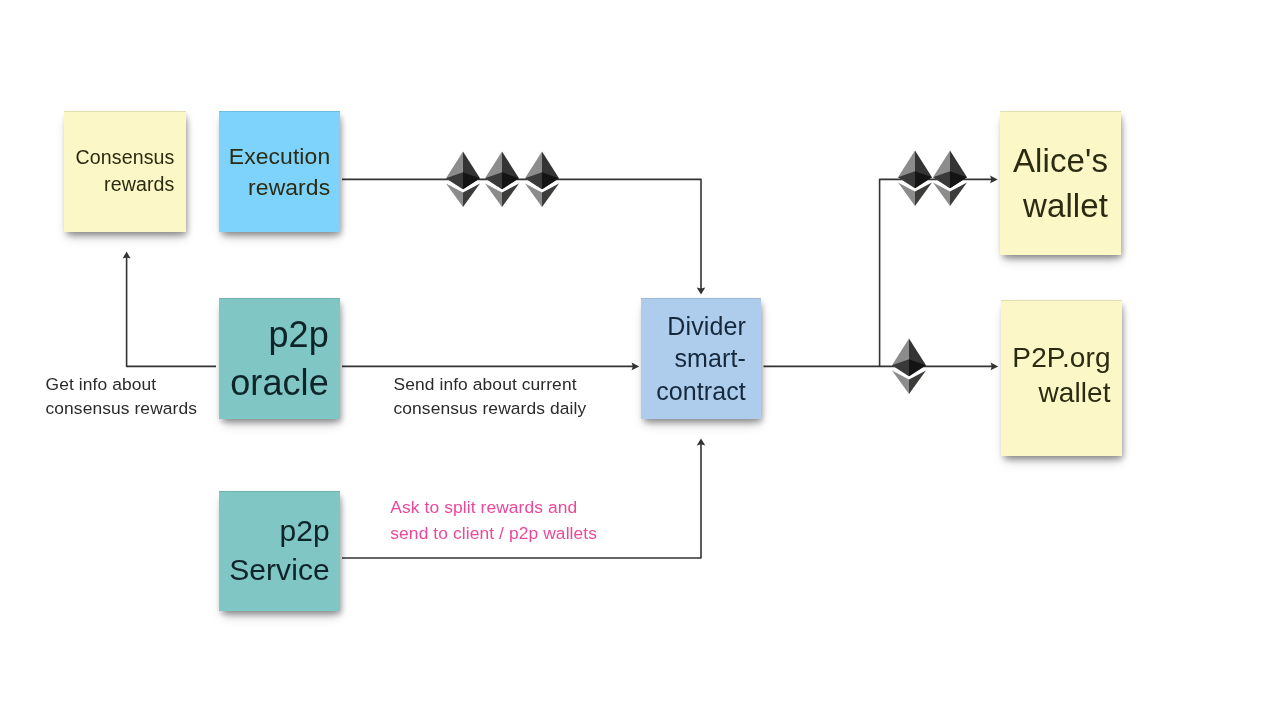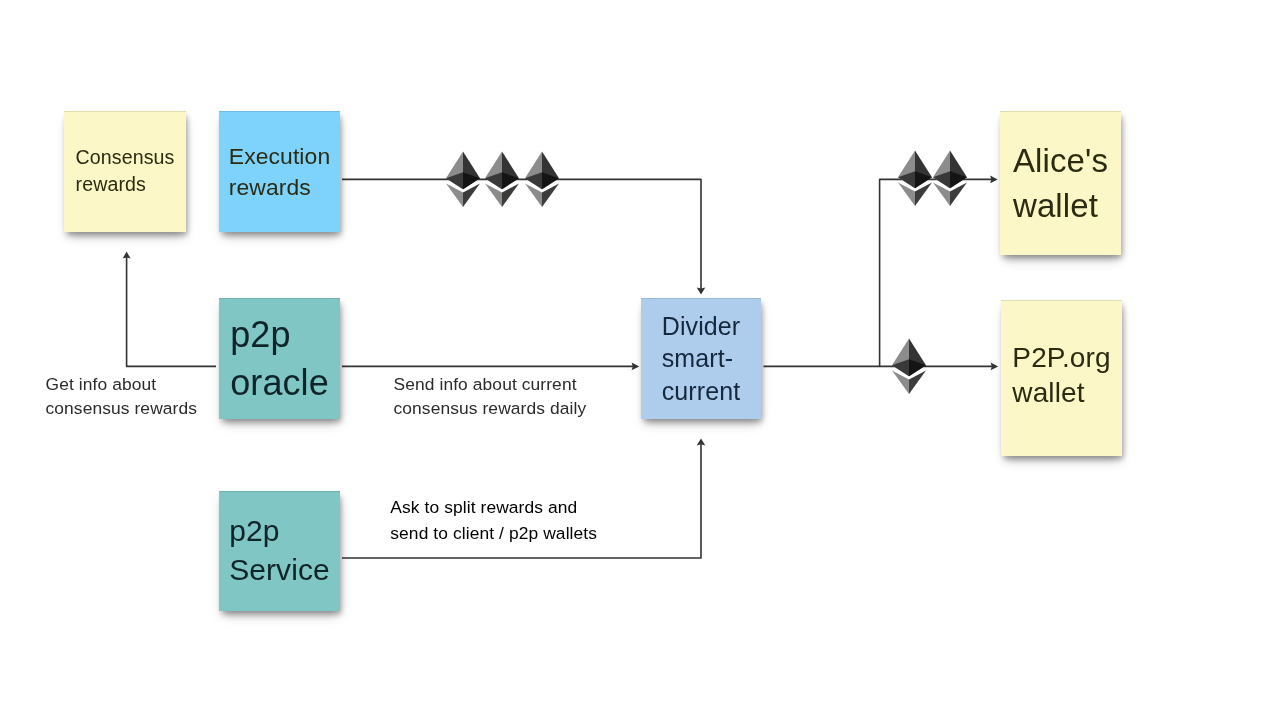--- a/index.html
+++ b/index.html
@@ -5,21 +5,21 @@
 <style>
   html,body{margin:0;padding:0;background:#ffffff;}
   *{-webkit-font-smoothing:antialiased;-moz-osx-font-smoothing:grayscale;}
   body{width:1279px;height:714px;overflow:hidden;
        font-family:"Liberation Sans",sans-serif;}
   #canvas{position:relative;width:1279px;height:714px;background:#fff;}
 
   
   .note{position:absolute;box-sizing:border-box;
         display:flex;align-items:center;justify-content:center;
-        text-align:left;color:#1b2733;white-space:pre-line;
+        text-align:right;color:#1b2733;white-space:pre-line;
         letter-spacing:0.1px;transform:translateZ(0);
         box-shadow:2px 4px 6px -1px rgba(0,0,0,0.33),
                    1px 7px 11px -3px rgba(0,0,0,0.26),
                    inset 0 1px 0 rgba(0,0,0,0.10);}
   .note.yellow{background:#fbf7c6;color:#2b2b12;}
   .note.teal{background:#80c6c4;color:#0e2429;}
   .note.blue{background:#aecdec;color:#15283c;}
 
   
   .eth{position:absolute;}
@@ -61,21 +61,21 @@
 rewards</div>
 
   <div class="note teal" style="left: 219px; top: 298px; width: 121px; height: 121px; font-size: 36px; line-height: 47.4px; background: rgb(128, 198, 196); color: rgb(14, 36, 41);">p2p
 oracle</div>
 
   <div class="note teal" style="left: 219px; top: 491px; width: 121px; height: 120px; font-size: 30px; line-height: 39.5px; padding-bottom: 2px; background: rgb(128, 198, 196); color: rgb(14, 36, 41);">p2p
 Service</div>
 
   <div class="note blue" style="left: 641px; top: 298px; width: 120px; height: 121px; font-size: 25px; line-height: 32.6px; background: rgb(174, 205, 236); color: rgb(21, 40, 60);">Divider
 smart-
-current</div>
+contract</div>
 
   <div class="note yellow" style="left: 1000px; top: 111px; width: 121px; height: 144px; font-size: 33px; line-height: 45px; background: rgb(251, 247, 198); color: rgb(43, 43, 18);">Alice's
 wallet</div>
 
   <div class="note yellow" style="left: 1001px; top: 300px; width: 121px; height: 156px; font-size: 28px; line-height: 35px; padding-bottom: 7px; background: rgb(251, 247, 198); color: rgb(43, 43, 18);">P2P.org
 wallet</div>
 
   <svg class="eth" style="left:446.2px;top:151.3px;width:34px;height:56.5px;" viewBox="0 0 256 417">
       <use href="#ethsym"></use>
     </svg>
@@ -109,16 +109,16 @@
       </g>
     </defs>
   </svg>
 
   <div class="lbl" style="left: 393.5px; top: 371.5px; font-size: 17.4px; line-height: 24.8px; color: rgb(43, 43, 43);">Send info about current
 consensus rewards daily</div>
 
   <div class="lbl" style="left: 45.5px; top: 371.5px; font-size: 17.4px; line-height: 24.8px; color: rgb(43, 43, 43);">Get info about
 consensus rewards</div>
 
-  <div class="lbl" style="left: 390.3px; top: 495.2px; font-size: 17.4px; line-height: 25.4px; color: #000000;">Ask to split rewards and
+  <div class="lbl" style="left: 390.3px; top: 495.2px; font-size: 17.4px; line-height: 25.4px; color: #ec4899;">Ask to split rewards and
 send to client / p2p wallets</div>
 
 </div>
 
 </body></html>

